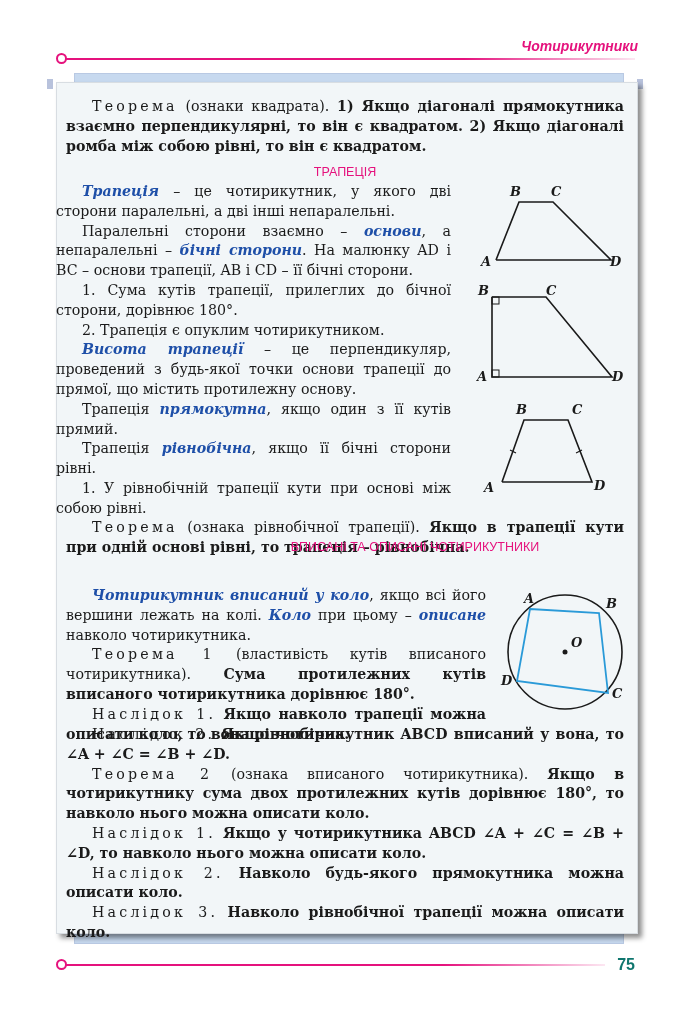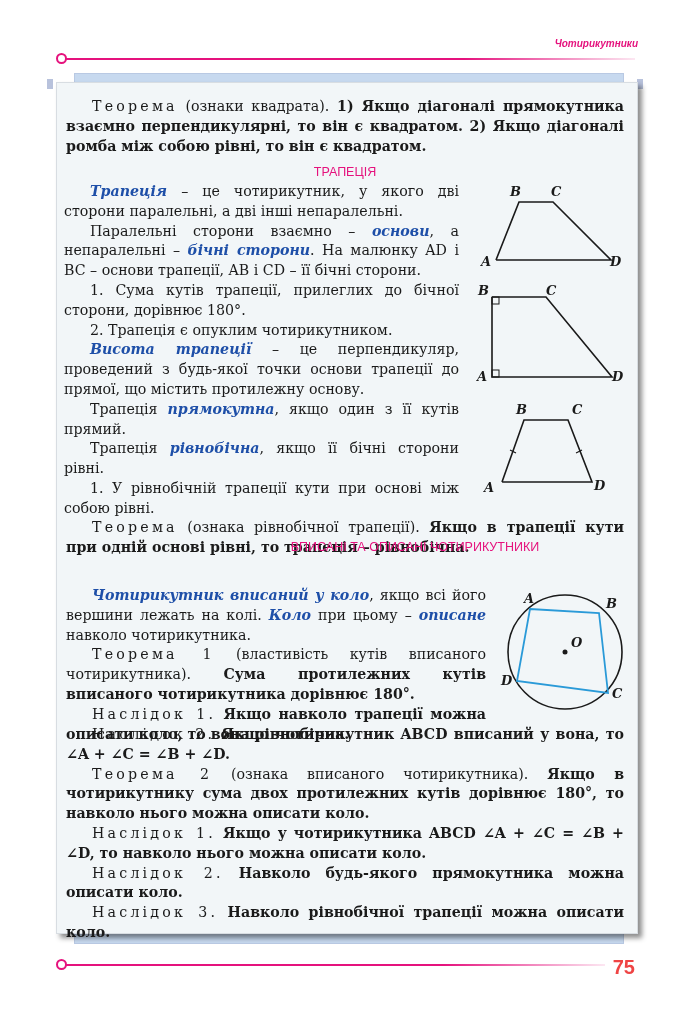--- a/index.html
+++ b/index.html
@@ -1,28 +1,28 @@
 <!DOCTYPE html>
 <html><head>
 <meta charset="utf-8">
 <style>
   html, body { margin:0; padding:0; background:#ffffff; }
   body { width:695px; height:1030px; position:relative; overflow:hidden;
          font-family:"DejaVu Serif", serif; color:#1a1a1a; }
 
   .running-head { position:absolute; right:57px; top:38px;
     font-family:"Liberation Sans", sans-serif; font-weight:bold; font-style:italic;
-    color:#e5127d; font-size:10px; }
+    color:#e5127d; font-size:14px; }
   .rule { position:absolute; height:2px;
     background:linear-gradient(to right,#e5127d 0%,#e5127d 70%,rgba(229,18,125,0.1) 100%); }
   .rule-dot { position:absolute; width:7px; height:7px; border:2px solid #e5127d;
     border-radius:50%; background:#fff; }
 
   .page-number { position:absolute; right:60px; top:956px;
-    font-family:"Liberation Sans", sans-serif; font-weight:bold; color:#ef4444; font-size:20px; }
+    font-family:"Liberation Sans", sans-serif; font-weight:bold; color:#0f766e; font-size:16px; }
 
   .tab-strip { position:absolute; left:74px; width:548px; background:#c7d9ef; border:1px solid #b9c9e3; }
   .side-knob { position:absolute; width:6px; height:10px; background:#b8c2dc; }
 
   .panel { position:absolute; left:56px; top:82px; width:580px; height:850px;
     background:#f2f6f8; border:1px solid #d8dde2;
     box-shadow: 4px 4px 5px rgba(0,0,0,0.45); }
 
   .txt { position:absolute; font-size:14.2px; line-height:19.8px; }
   .p { margin:0; text-align:justify; }
@@ -55,21 +55,21 @@
     <span class="sp">Теорема</span>
     <span>(ознаки квадрата).</span>
     <span class="b">1) Якщо діагоналі прямокутника взаємно перпендикулярні, то він є квадратом. 2) Якщо діагоналі ромба між собою рівні, то він є квадратом.</span>
   </p>
 </div>
 
 <div class="txt" style="left:66px; top:163px; width:558px;">
   <p class="section-heading">ТРАПЕЦІЯ</p>
 </div>
 
-<div class="txt" style="left:64px; top:182px; width:395px;">
+<div class="txt" style="left:56px; top:182px; width:395px;">
   <p class="p indent">
     <span class="term">Трапеція</span><span> – це чотирикутник, у якого дві сторони паралельні, а дві інші непаралельні.</span>
   </p>
   <p class="p indent">
     <span>Паралельні сторони взаємно – </span><span class="term">основи</span><span>, а непаралельні – </span><span class="term">бічні сторони</span><span>. На малюнку </span><span class="it">AD</span><span> і </span><span class="it">BC</span><span> – основи трапеції, </span><span class="it">AB</span><span> і </span><span class="it">CD</span><span> – її бічні сторони.</span>
   </p>
   <p class="p indent">1. Сума кутів трапеції, прилеглих до бічної сторони, дорівнює 180°.</p>
   <p class="p indent">2. Трапеція є опуклим чотирикутником.</p>
   <p class="p indent">
     <span class="term">Висота трапеції</span><span> – це перпендикуляр, проведений з будь-якої точки основи трапеції до прямої, що містить протилежну основу.</span>

